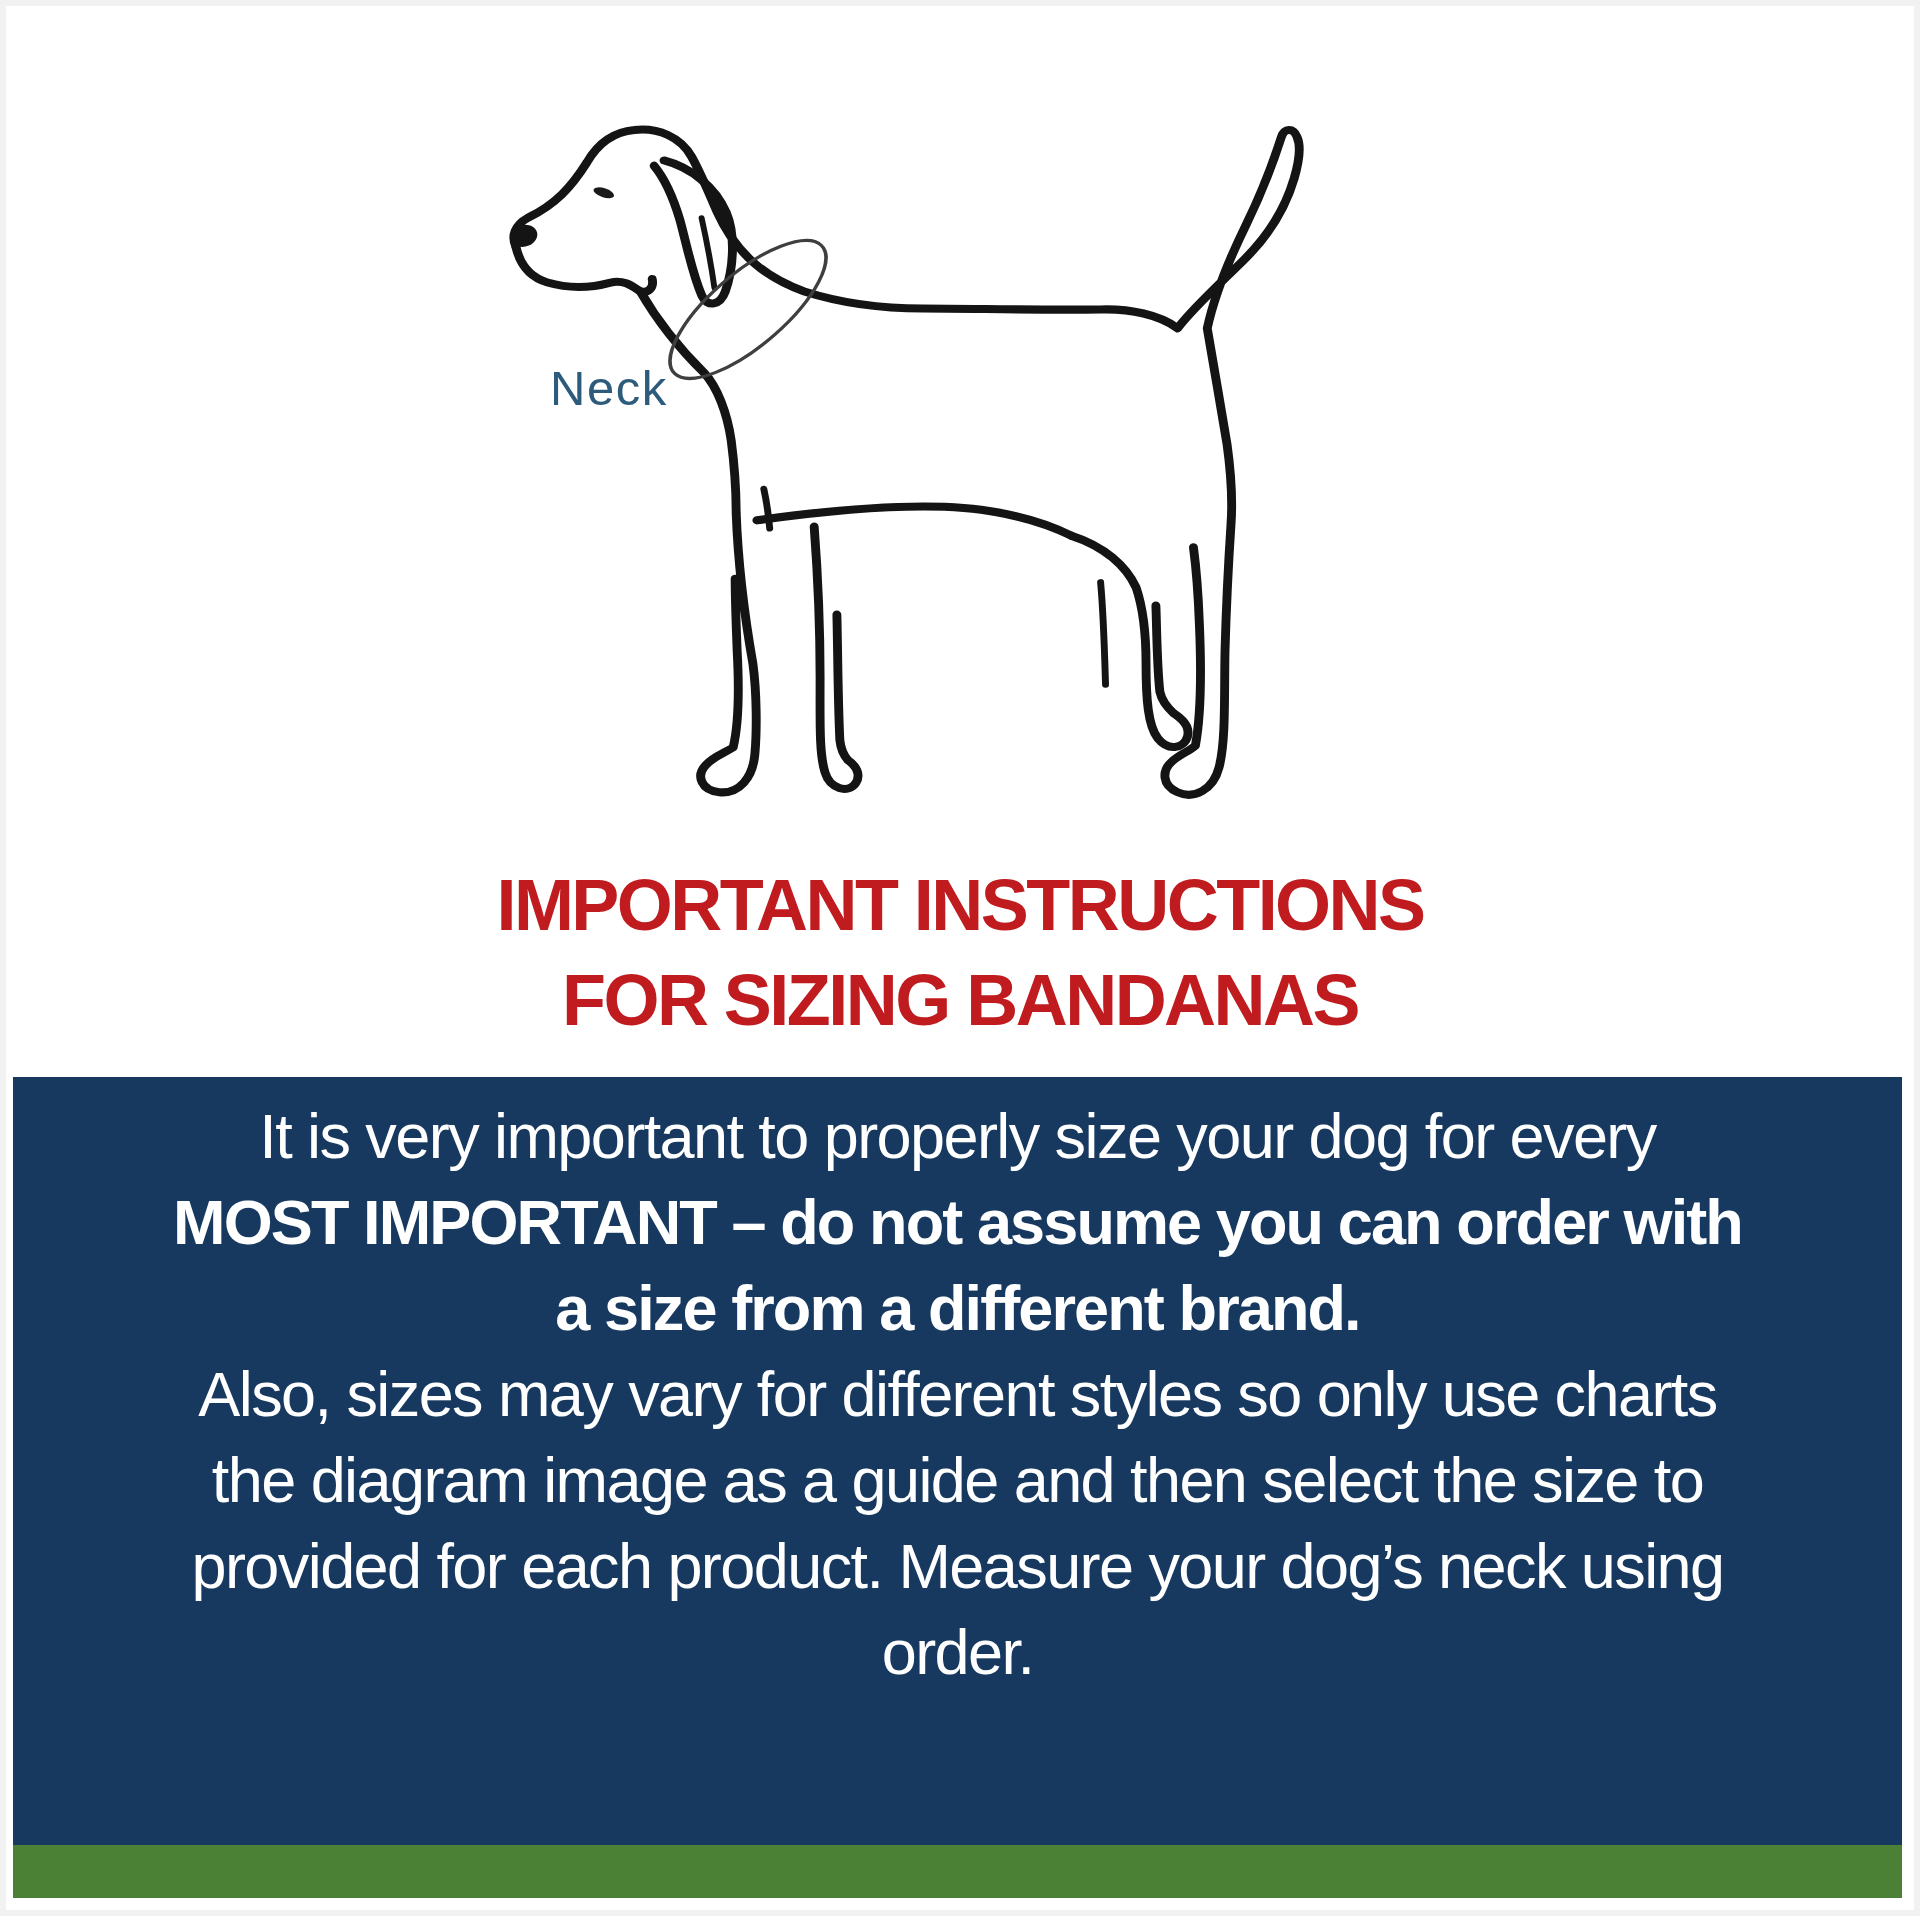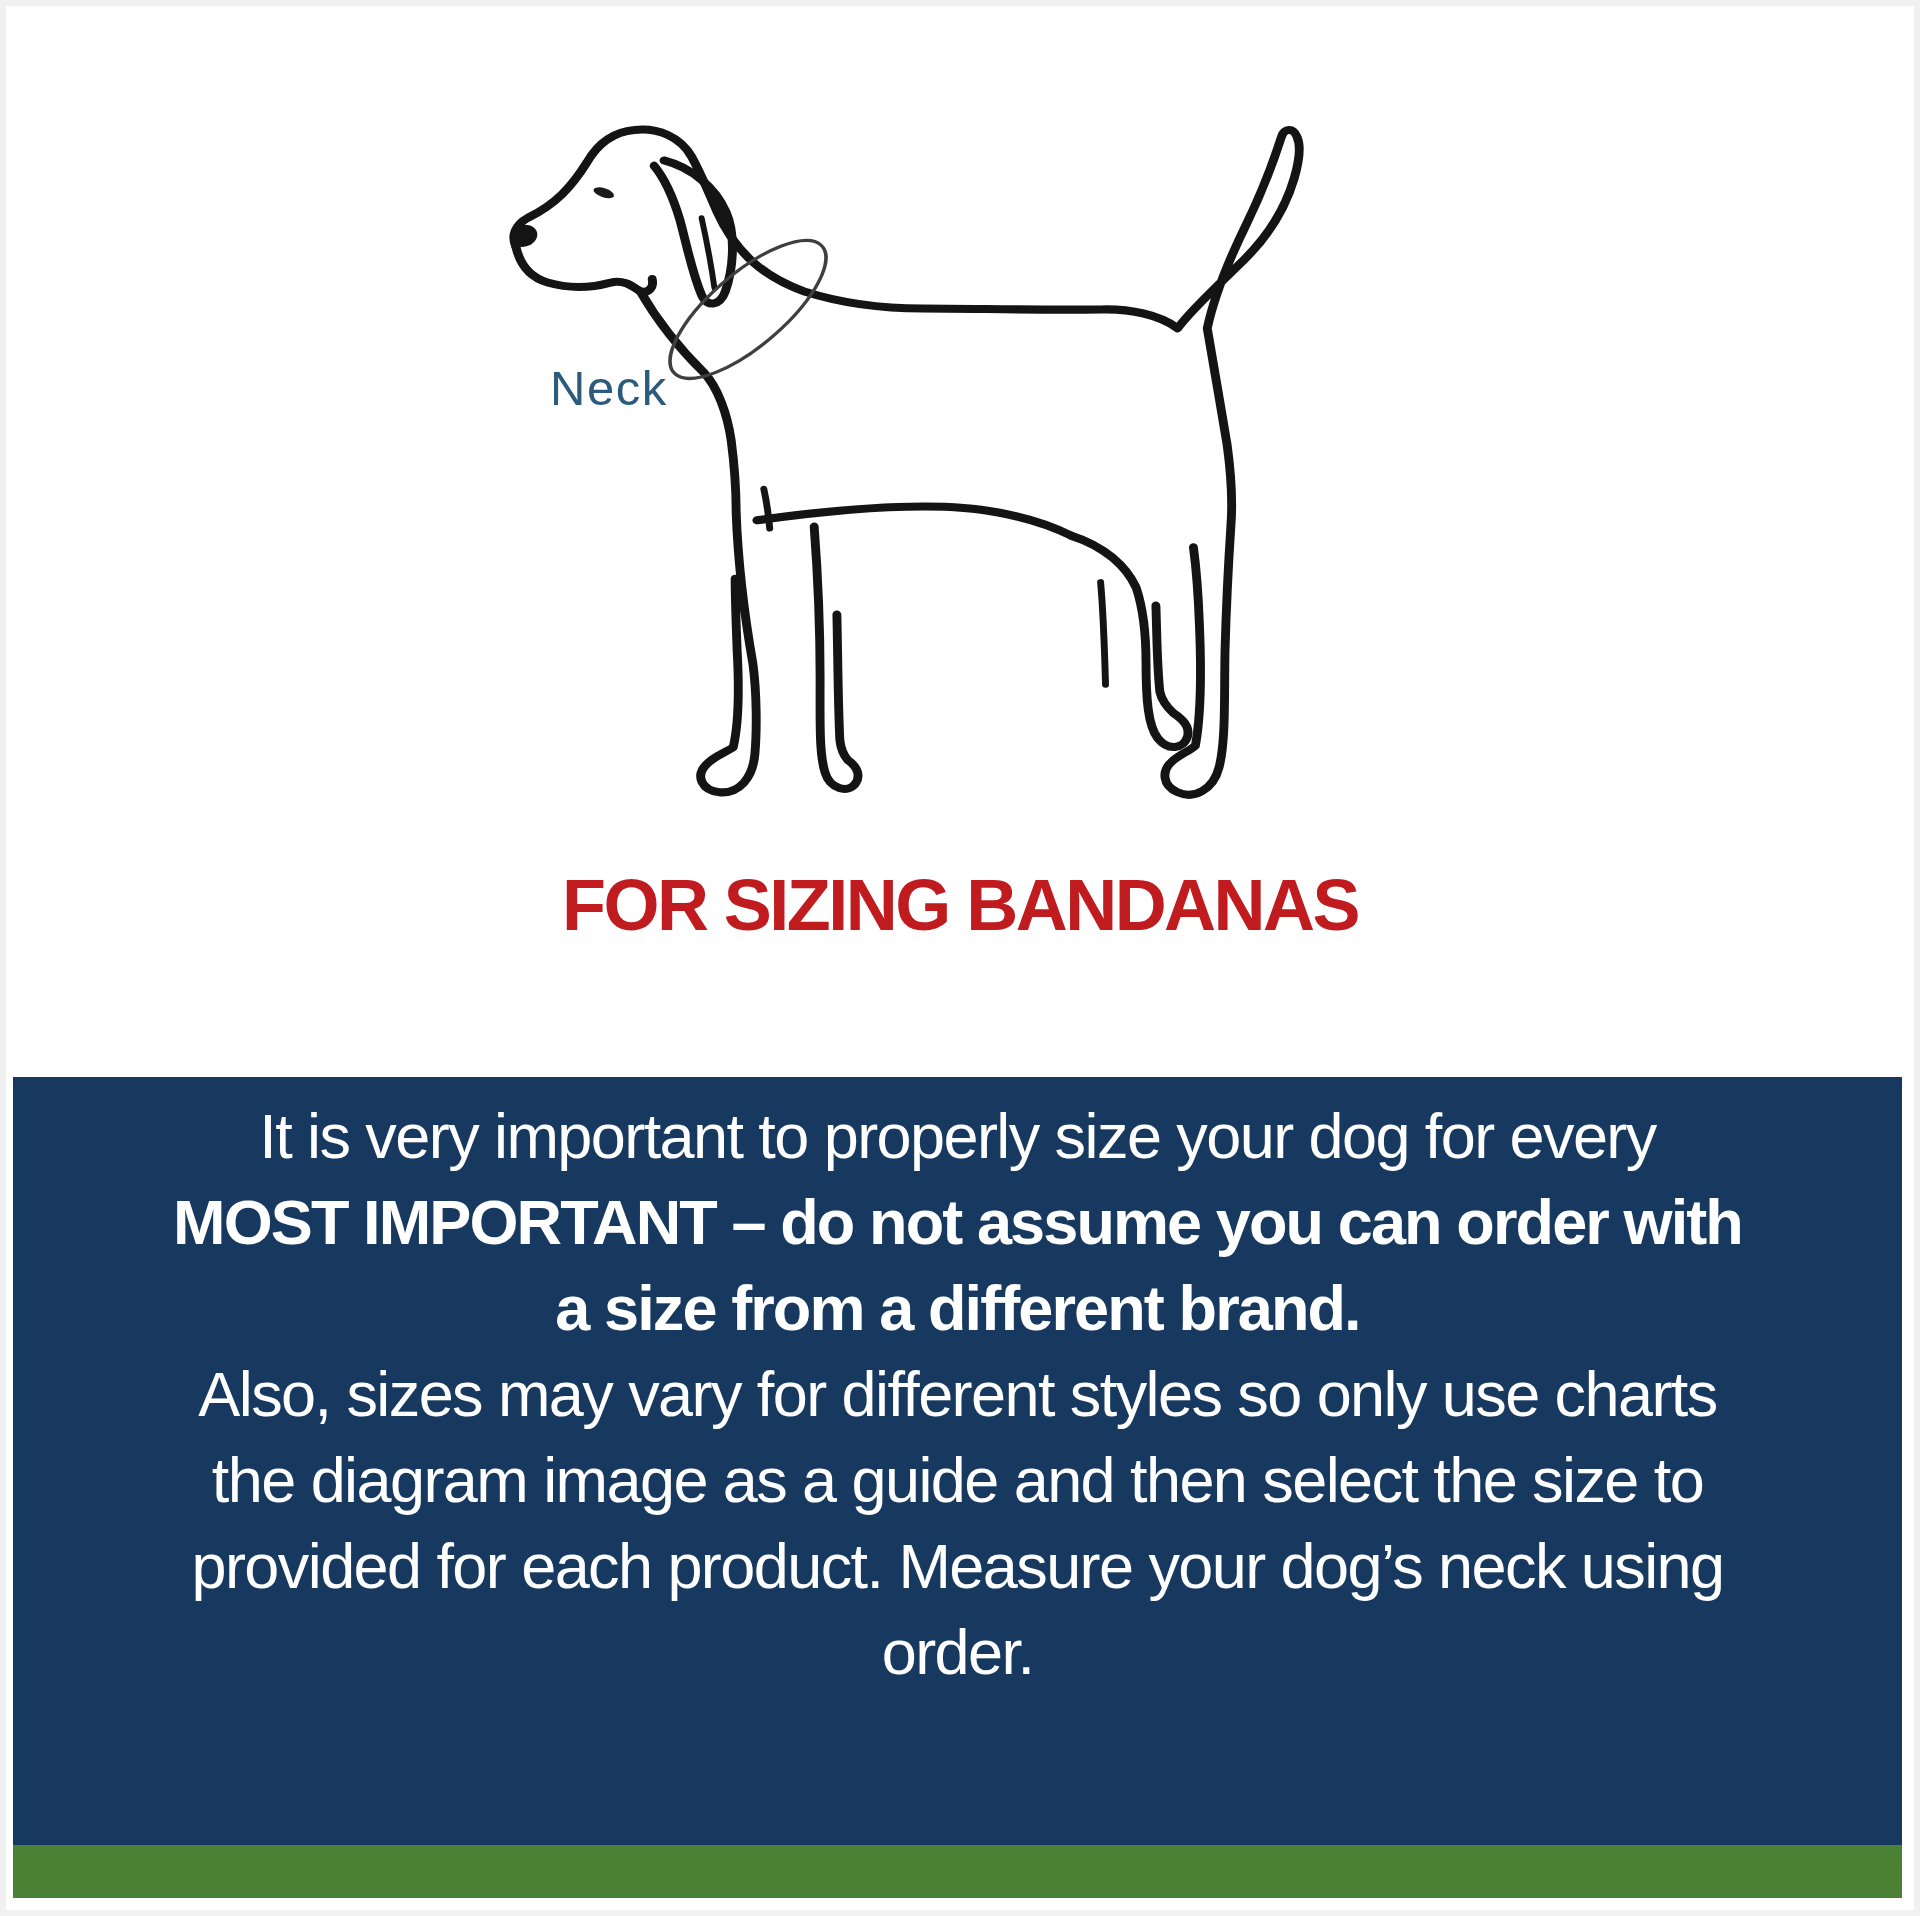--- a/index.html
+++ b/index.html
@@ -159,20 +159,21 @@
 
         <ellipse cx="16" cy="138" rx="14" ry="12" fill="#141414" stroke="none" transform="rotate(-25 16 138)"></ellipse>
 
         <ellipse cx="243" cy="220" rx="103" ry="39" stroke="#3f3f3f" stroke-width="3.5" transform="rotate(-44 243 220)"></ellipse>
       </g>
     </svg>
     <span class="neck-label">Neck</span>
   </div>
 
   <div class="heading">
+    <div>IMPORTANT INSTRUCTIONS</div>
     <div>FOR SIZING BANDANAS</div>
   </div>
 
   <div class="panel">
     <div class="ln">It is very important to properly size your dog for every</div>
     <div class="ln bold">MOST IMPORTANT – do not assume you can order with</div>
     <div class="ln bold">a size from a different brand.</div>
     <div class="ln">Also, sizes may vary for different styles so only use charts</div>
     <div class="ln">the diagram image as a guide and then select the size to</div>
     <div class="ln">provided for each product. Measure your dog’s neck using</div>

